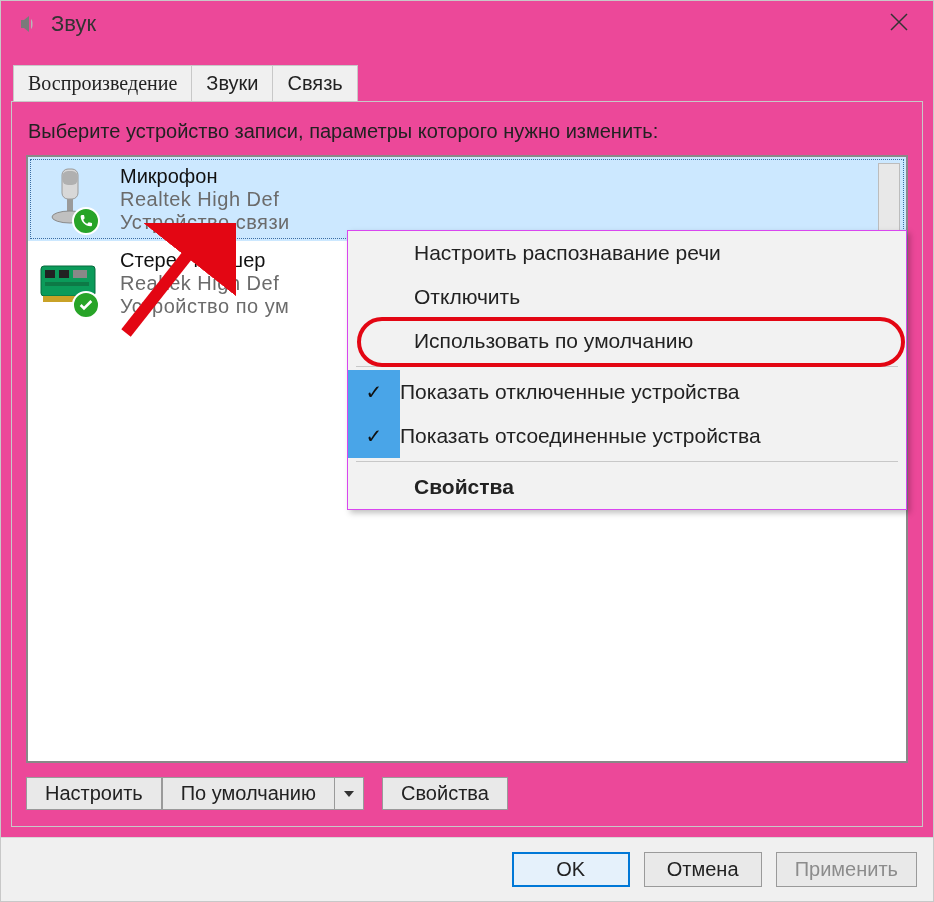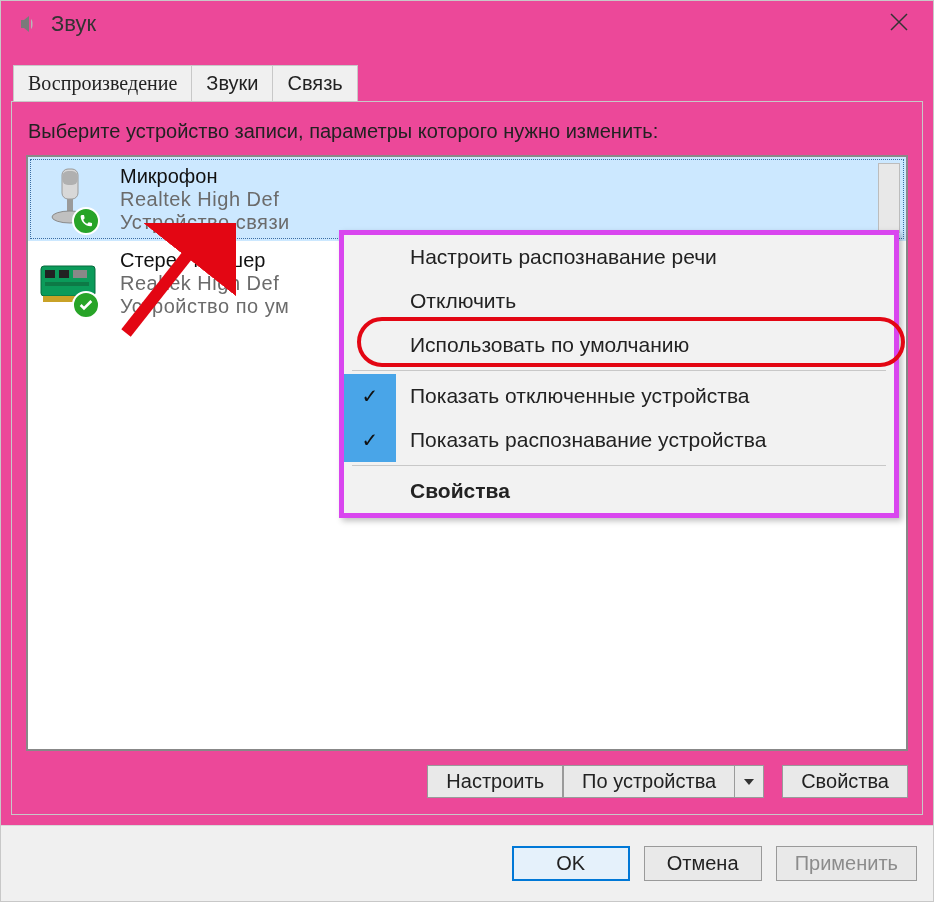--- a/index.html
+++ b/index.html
@@ -31,38 +31,38 @@
   .device-icon-wrap { width: 72px; height: 72px; position: relative; flex-shrink: 0; display: flex; align-items: center; justify-content: center; }
   .device-badge-green { position: absolute; bottom: 0; left: 38px; width: 28px; height: 28px; border-radius: 50%; background: #28a428; border: 2px solid #fff; display: flex; align-items: center; justify-content: center; }
   .device-badge-green svg, .device-badge-green span { color: #fff; }
   .device-text { display: flex; flex-direction: column; justify-content: center; min-width: 0; }
   .device-name { font-size: 20px; color: #111; white-space: nowrap; }
   .device-desc { font-size: 20px; color: #6b6b6b; white-space: nowrap; letter-spacing: 0.5px; }
   .device-status { font-size: 20px; color: #6b6b6b; white-space: nowrap; letter-spacing: 0.5px; }
 
   .level-meter { position: absolute; right: 6px; top: 6px; width: 22px; height: 70px; background: #e8e8e8; border: 1px solid #bcbcbc; display: flex; flex-direction: column-reverse; }
 
-  .buttons-row { display: flex; justify-content: flex-end; margin-top: 14px; align-items: center; }
+  .buttons-row { display: flex; justify-content: flex-start; margin-top: 14px; align-items: center; }
   .btn { font-size: 20px; padding: 4px 18px; background: #e9e9e9; border: 1px solid #9a9a9a; color: #222; cursor: pointer; }
   .btn-group { display: flex; gap: 18px; }
   .btn-split { display: flex; }
   .btn-split .main { border-right: none; }
   .btn-split .drop { padding: 4px 8px; }
 
-  .dialog-buttons { display: flex; justify-content: flex-end; gap: 14px; padding: 20px 16px; background: #f0f0f0; border-top: 1px solid #d8d8d8; }
+  .dialog-buttons { display: flex; justify-content: flex-end; gap: 14px; padding: 14px 16px; background: #f0f0f0; border-top: 1px solid #d8d8d8; }
   .dialog-buttons .btn { min-width: 118px; text-align: center; }
   .dialog-buttons .btn.default { border: 2px solid #0078d7; background: #e5f1fb; }
   .dialog-buttons .btn.disabled { color: #8c8c8c; }
 
   
-  .context-menu { position: absolute; top: 183px; left: 338px; width: 560px; background: #f2f2f2; border: 5px solid #d946ef; box-shadow: 3px 3px 6px rgba(0,0,0,0.25); z-index: 50; }
+  .context-menu { position: absolute; top: 183px; left: 346px; width: 560px; background: #f2f2f2; border: 1px solid #d946ef; box-shadow: 3px 3px 6px rgba(0,0,0,0.25); z-index: 50; }
   .ctx-item { display: flex; align-items: center; height: 44px; font-size: 21px; color: #222; cursor: pointer; position: relative; }
   .ctx-check { width: 52px; text-align: center; font-size: 20px; color: #111; flex-shrink: 0; }
   .ctx-check.hl { background: #49a5e8; height: 100%; display: flex; align-items: center; justify-content: center; color: #111; }
-  .ctx-label { padding-left: 14px; flex: 1; }
+  .ctx-label { flex: 1; }
   .ctx-item.no-check .ctx-label { padding-left: 66px; }
   .ctx-sep { height: 1px; background: #c8c8c8; margin: 3px 8px; }
   .ctx-item.bold .ctx-label { font-weight: 700; }
 
   .red-oval { position: absolute; top: 270px; left: 356px; width: 548px; height: 50px; border: 4px solid #e30613; border-radius: 26px; z-index: 60; pointer-events: none; }
 
   .red-arrow { position: absolute; top: 176px; left: 105px; z-index: 70; pointer-events: none; }
 
 </style>
 </head>
@@ -142,21 +142,21 @@
             <span class="device-status">Устройство по ум</span>
           </div>
         </div>
 
       </div>
 
       <div class="buttons-row">
         <button class="btn">Настроить</button>
         <div class="btn-group">
           <div class="btn-split">
-            <button class="btn main">По устройства</button>
+            <button class="btn main">По умолчанию</button>
             <button class="btn drop">
               <svg width="12" height="12" viewBox="0 0 12 12">
                   <path d="M1 3l5 6 5-6z" fill="#333"></path>
                 </svg>
             </button>
           </div>
           <button class="btn">Свойства</button>
         </div>
       </div>
 
@@ -172,21 +172,21 @@
       <div class="ctx-item no-check">
         <span class="ctx-label">Использовать по умолчанию</span>
       </div>
       <div class="ctx-sep"></div>
       <div class="ctx-item">
         <span class="ctx-check hl">✓</span>
         <span class="ctx-label">Показать отключенные устройства</span>
       </div>
       <div class="ctx-item">
         <span class="ctx-check hl">✓</span>
-        <span class="ctx-label">Показать распознавание устройства</span>
+        <span class="ctx-label">Показать отсоединенные устройства</span>
       </div>
       <div class="ctx-sep"></div>
       <div class="ctx-item bold no-check">
         <span class="ctx-label">Свойства</span>
       </div>
     </div>
 
     <div class="red-oval"></div>
 
     <svg class="red-arrow" width="130" height="120">

